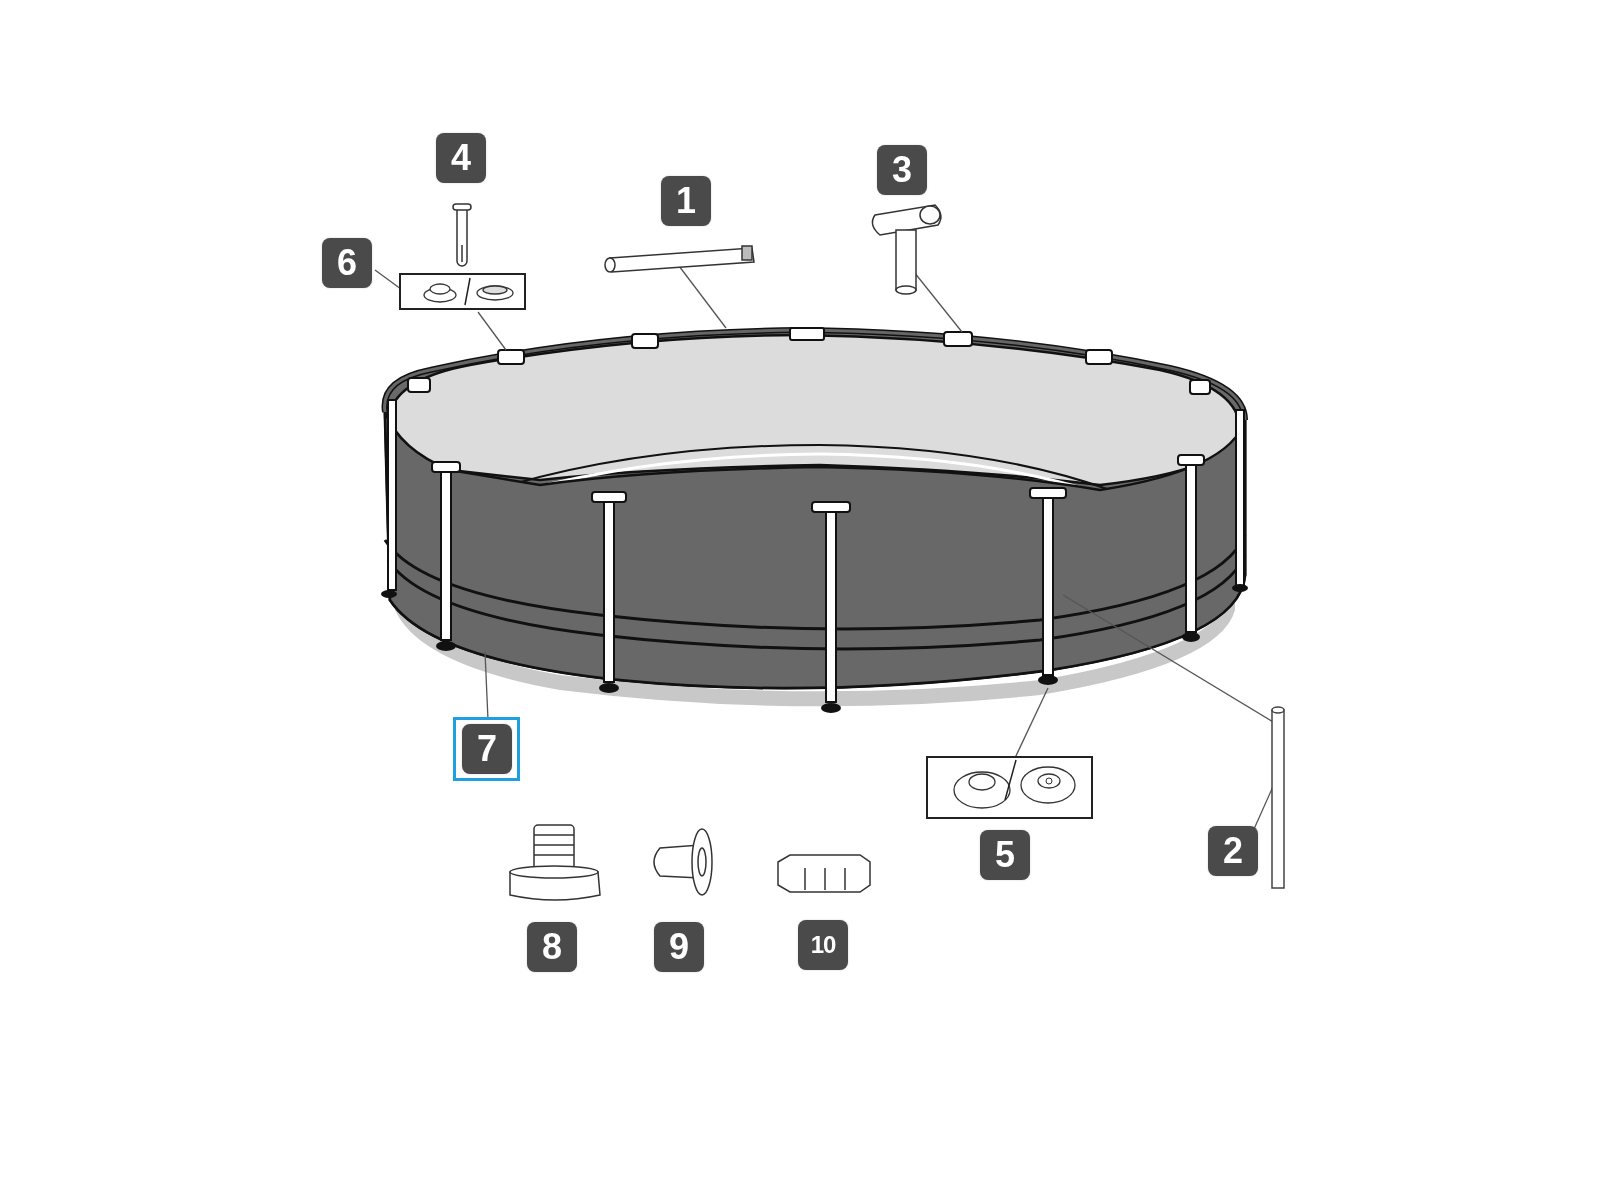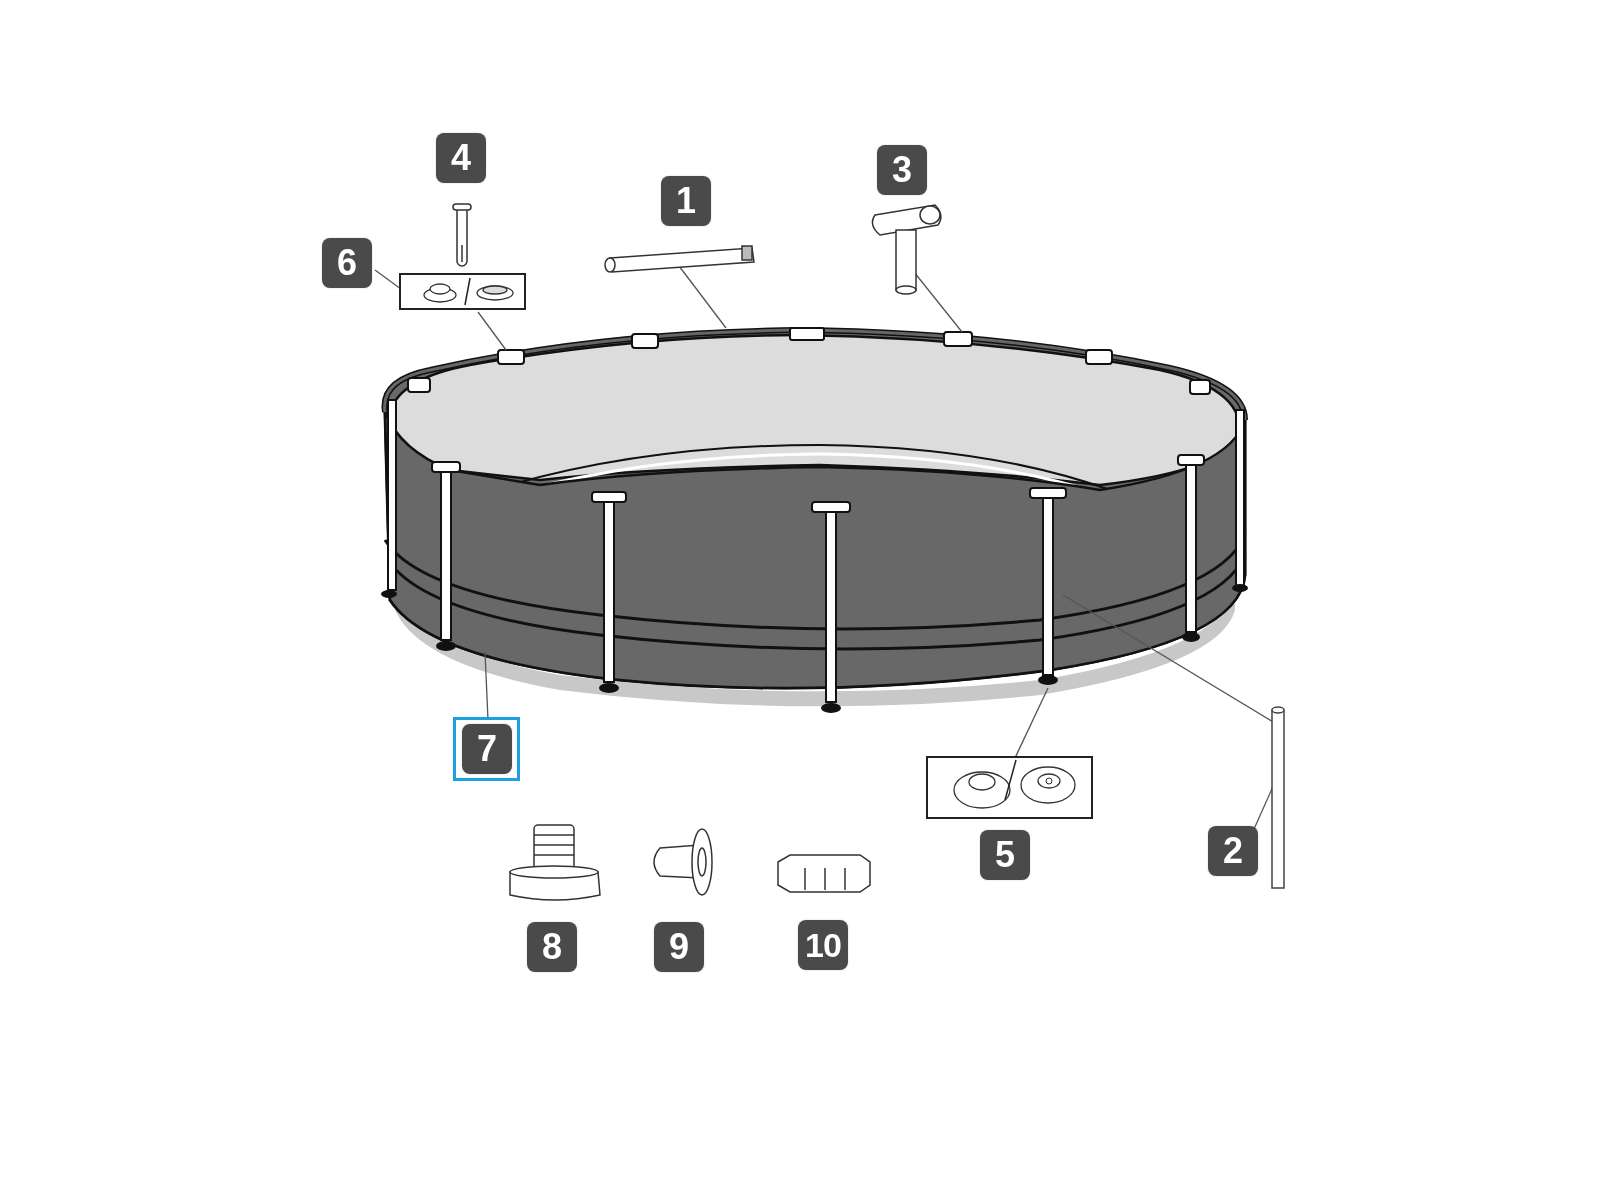--- a/index.html
+++ b/index.html
@@ -1,20 +1,20 @@
 <!DOCTYPE html>
 <html><head>
 <meta charset="utf-8">
 <style>
   html,body{margin:0;padding:0;background:#ffffff;}
   body{width:1600px;height:1200px;position:relative;overflow:hidden;font-family:"Liberation Sans",sans-serif;}
   #diagram{position:absolute;left:0;top:0;width:1600px;height:1200px;}
   .badge{position:absolute;width:50px;height:50px;background:#4a4a4a;border-radius:8px;color:#fff;
     font-family:"Liberation Sans",sans-serif;font-weight:bold;font-size:36px;line-height:50px;text-align:center;box-shadow:0 0 2px rgba(0,0,0,.2);}
-  .badge.wide{width:50px;font-size:34px;letter-spacing:-1px;text-align:center;}
+  .badge.wide{width:50px;font-size:24px;letter-spacing:-1px;text-align:center;}
   .highlight{position:absolute;border:3px solid #1ea0e0;box-sizing:border-box;}
 </style>
 </head>
 <body>
 
 <svg id="diagram" viewBox="0 0 1600 1200" xmlns="http://www.w3.org/2000/svg">
 
   <g>
     <path d="M395 590 Q420 650 560 675 Q800 705 1040 680 Q1220 650 1235 590 L1235 610 Q1220 665 1040 695 Q800 720 560 690 Q420 665 395 610 Z" fill="#c8c8c8"></path>
   </g>

